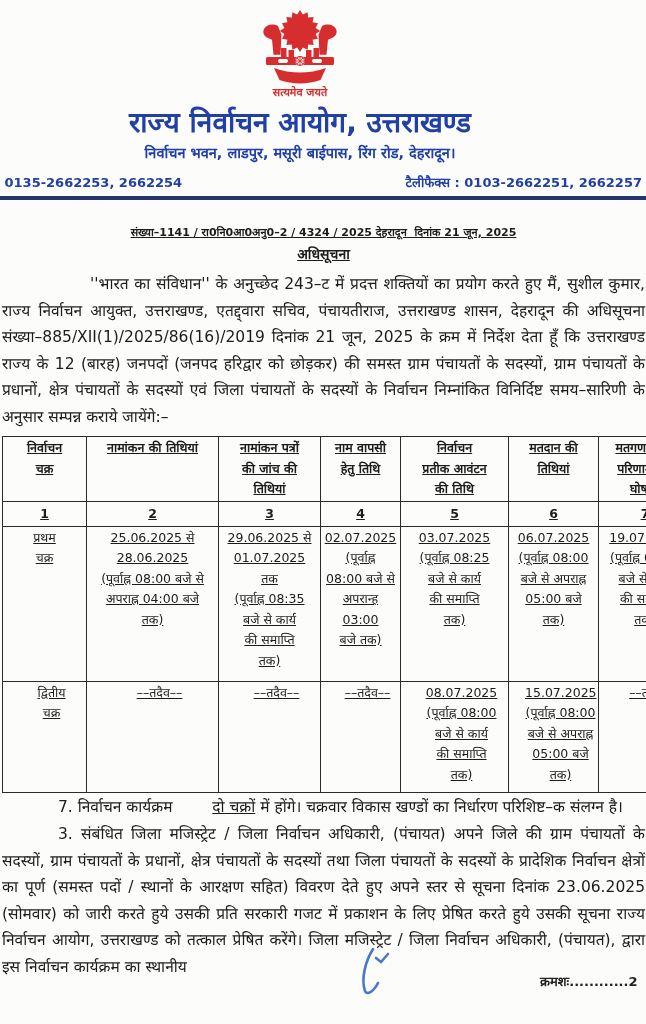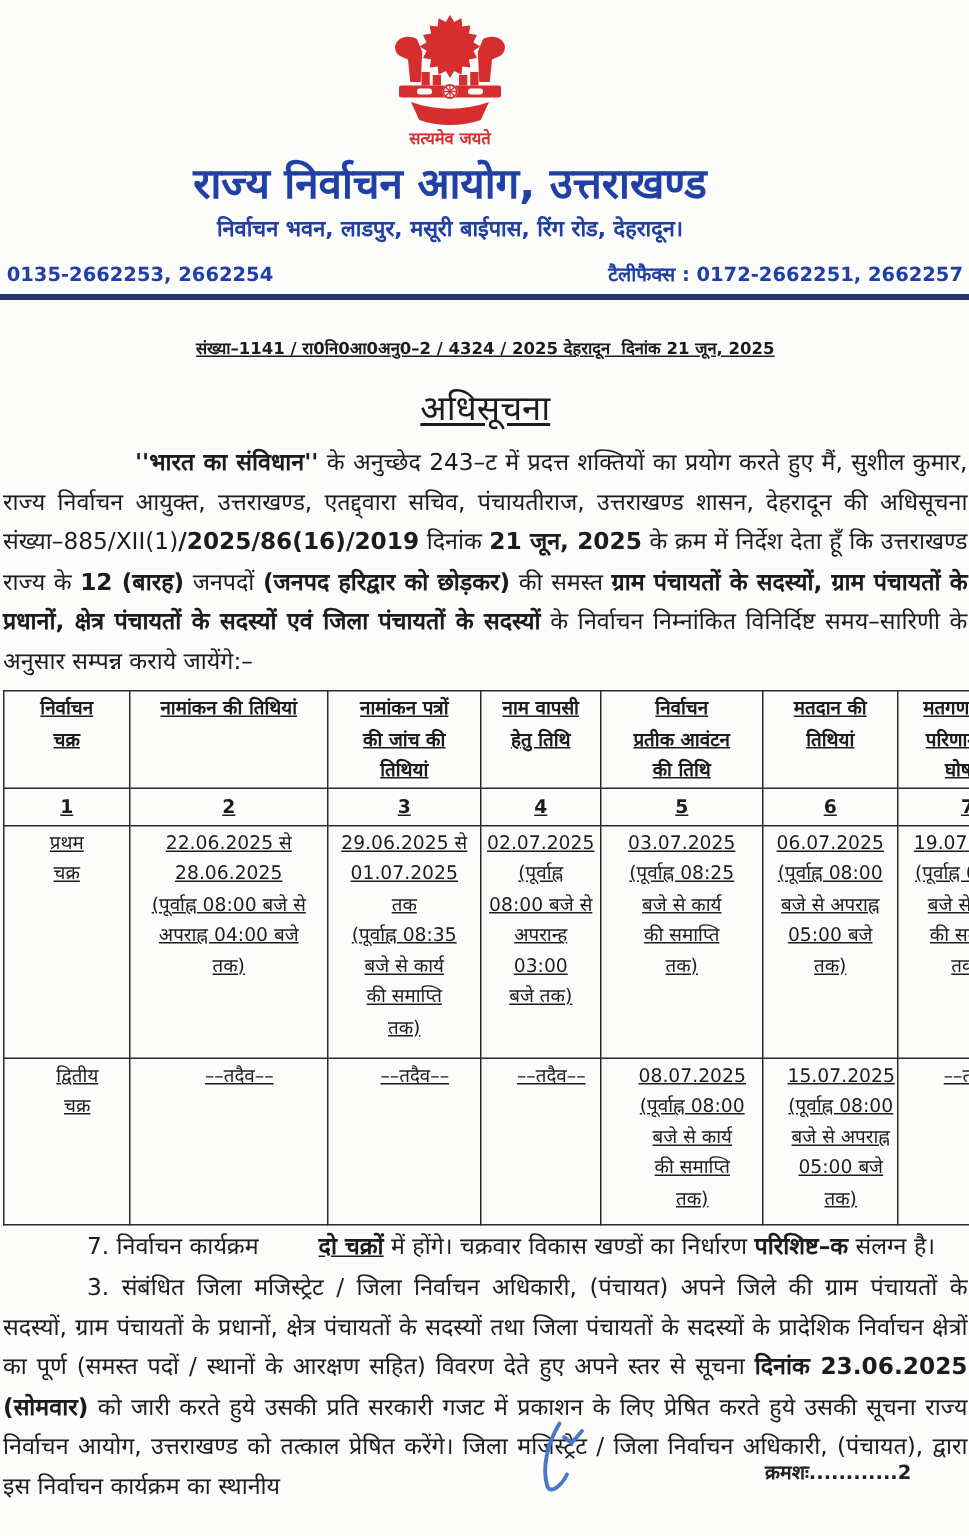--- a/index.html
+++ b/index.html
@@ -12,34 +12,34 @@
   .page{width:692px;margin-left:-46px;position:relative;}
   .emblem-wrap{text-align:center;padding-top:8px;line-height:0;}
   .emblem-caption{line-height:14px;font-size:11px;font-weight:bold;color:var(--red,#d62e2e);text-align:center;}
   .org{text-align:center;color:var(--blue,#2140a6);font-weight:bold;font-size:28px;line-height:34px;margin-top:6px;}
   .addr{text-align:center;color:var(--blue,#2140a6);font-weight:bold;font-size:14.5px;line-height:19px;margin-top:4px;}
   .contact{display:flex;justify-content:space-between;align-items:baseline;color:var(--blue,#2140a6);font-weight:bold;font-size:13px;margin-top:10px;padding:0 4px;}
   .contact .email{font-family:"Liberation Serif","DejaVu Serif",serif;font-weight:600;font-size:13.5px;}
   .rule{border-bottom:4px solid var(--navy,#25356e);margin-top:5px;}
   .content{padding:0 1px 0 48px;}
   .ref{text-align:center;font-weight:bold;font-size:11px;margin-top:24px;text-decoration:underline;white-space:pre;}
-  .doctitle{text-align:center;font-weight:normal;font-size:23px;text-decoration:underline;margin-top:16px;}
+  .doctitle{text-align:center;font-weight:bold;font-size:14px;text-decoration:underline;margin-top:5px;}
   .para{font-size:15.5px;line-height:26.5px;text-align:justify;}
   .para1{text-indent:88px;margin-top:8px;}
   .para23{text-indent:56px;margin-top:1px;}
-  .st-b{font-weight:700;}
+  .st-b{font-weight:400;}
   .st-u{text-decoration:underline;margin-left:35px;}
   table{border-collapse:collapse;margin-top:6px;width:689px;table-layout:fixed;}
   th,td{border:1.6px solid #2a2a2a;text-align:center;vertical-align:top;font-size:12.5px;line-height:20.5px;padding:1px 2px;white-space:pre-line;overflow:hidden;font-weight:500;text-decoration:underline;}
   th{font-weight:700;height:58px;}
   tr.numrow td{font-weight:700;height:24px;line-height:23px;padding:0;}
   tr.r1 td{height:152px;}
   tr.r2 td{height:108px;padding-left:16px;}
   .sig{position:absolute;left:352px;top:946px;}
-  .cont-note{position:absolute;left:510px;top:972px;font-weight:700;font-size:13px;color:#222;}
+  .cont-note{position:absolute;left:540px;top:972px;font-weight:700;font-size:13px;color:#222;}
 </style>
 </head>
 <body>
 
 <div class="page">
 
   <div class="emblem-wrap">
     <svg width="100" height="78" viewBox="0 0 100 78">
       <g fill="#d62e2e">
         <path d="M50 2l2.8 4.6 4.8-2.4.6 5.4 5.4-.6-1 5.3 5.4 1-2.4 4.8 4.6 2.9-4.6 2.9 2.4 4.8-5.4 1 1 5.3-5.4-.6-.6 5.4-4.8-2.4L50 44l-2.8-4.6-4.8 2.4-.6-5.4-5.4.6 1-5.3-5.4-1 2.4-4.8L29.8 23l4.6-2.9-2.4-4.8 5.4-1-1-5.3 5.4.6.6-5.4 4.8 2.4z"></path>
@@ -64,21 +64,21 @@
       </g>
     </svg>
     <div class="emblem-caption">सत्यमेव जयते</div>
   </div>
 
   <div class="org">राज्य निर्वाचन आयोग, उत्तराखण्ड</div>
   <div class="addr">निर्वाचन भवन, लाडपुर, मसूरी बाईपास, रिंग रोड, देहरादून।</div>
 
   <div class="contact">
     <span>दूरभाष : 0135-2662253, 2662254</span>
-    <span>टैलीफैक्स : 0172-2662251, 2662257</span>
+    <span>टैलीफैक्स : 0103-2662251, 2662257</span>
   </div>
 
   <div class="rule"></div>
 
   <div class="content">
     <div class="ref">संख्या–1141 / रा0नि0आ0अनु0–2 / 4324 / 2025 देहरादून  दिनांक 21 जून, 2025</div>
     <div class="doctitle">अधिसूचना</div>
 
     <div class="para para1"><span class="st-b">''भारत का संविधान''</span><span> के अनुच्छेद 243–ट में प्रदत्त शक्तियों का प्रयोग करते हुए मैं, सुशील कुमार, राज्य निर्वाचन आयुक्त, उत्तराखण्ड, एतद्द्वारा सचिव, पंचायतीराज, उत्तराखण्ड शासन, देहरादून की अधिसूचना संख्या–885/XII(1)</span><span class="st-b">/2025/86(16)/2019</span><span> दिनांक </span><span class="st-b">21 जून, 2025</span><span> के क्रम में निर्देश देता हूँ कि उत्तराखण्ड राज्य के </span><span class="st-b">12 (बारह)</span><span> जनपदों </span><span class="st-b">(जनपद हरिद्वार को छोड़कर)</span><span> की समस्त </span><span class="st-b">ग्राम पंचायतों के सदस्यों, ग्राम पंचायतों के प्रधानों, क्षेत्र पंचायतों के सदस्यों एवं जिला पंचायतों के सदस्यों</span><span> के निर्वाचन निम्नांकित विनिर्दिष्ट समय–सारिणी के अनुसार सम्पन्न कराये जायेंगे:–</span></div>
 
@@ -116,21 +116,21 @@
             <td>2</td>
             <td>3</td>
             <td>4</td>
             <td>5</td>
             <td>6</td>
             <td>7</td>
           </tr>
           <tr class="r1">
             <td>प्रथम
 चक्र</td>
-            <td>22.06.2025 से
+            <td>25.06.2025 से
 28.06.2025
 (पूर्वाह्न 08:00 बजे से
 अपराह्न 04:00 बजे
 तक)</td>
             <td>29.06.2025 से
 01.07.2025
 तक
 (पूर्वाह्न  08:35
 बजे से कार्य
 की समाप्ति

